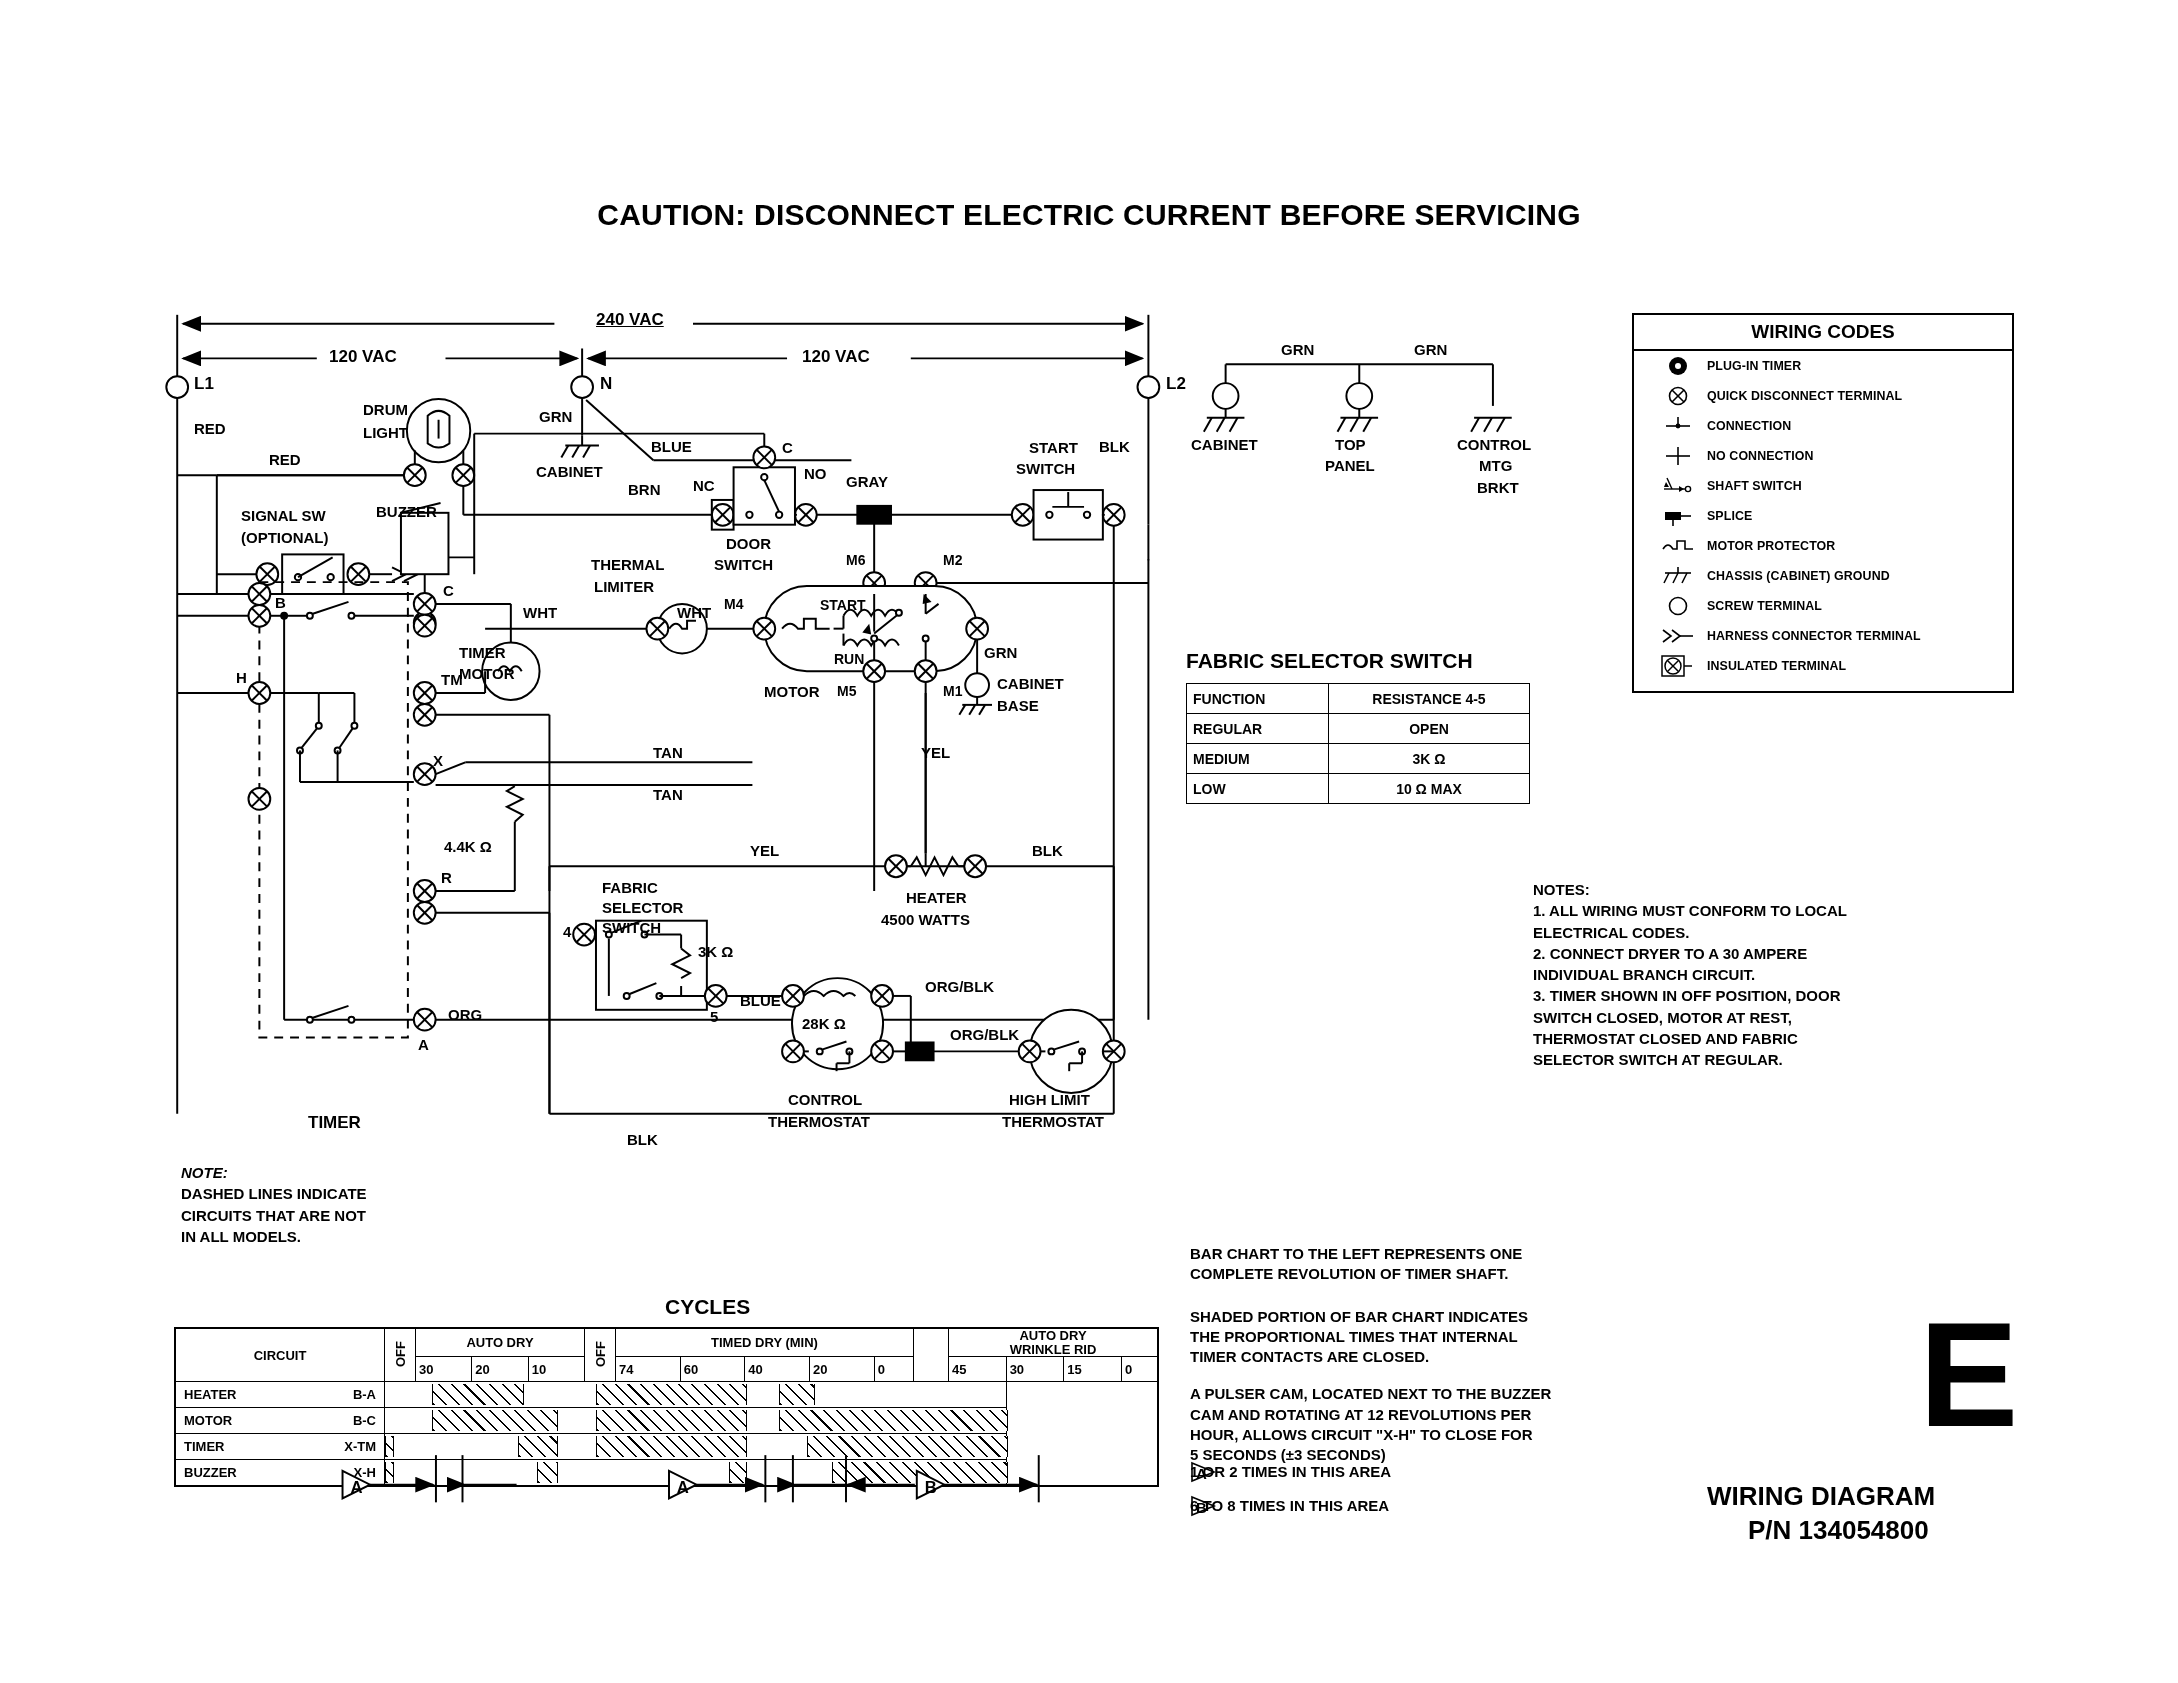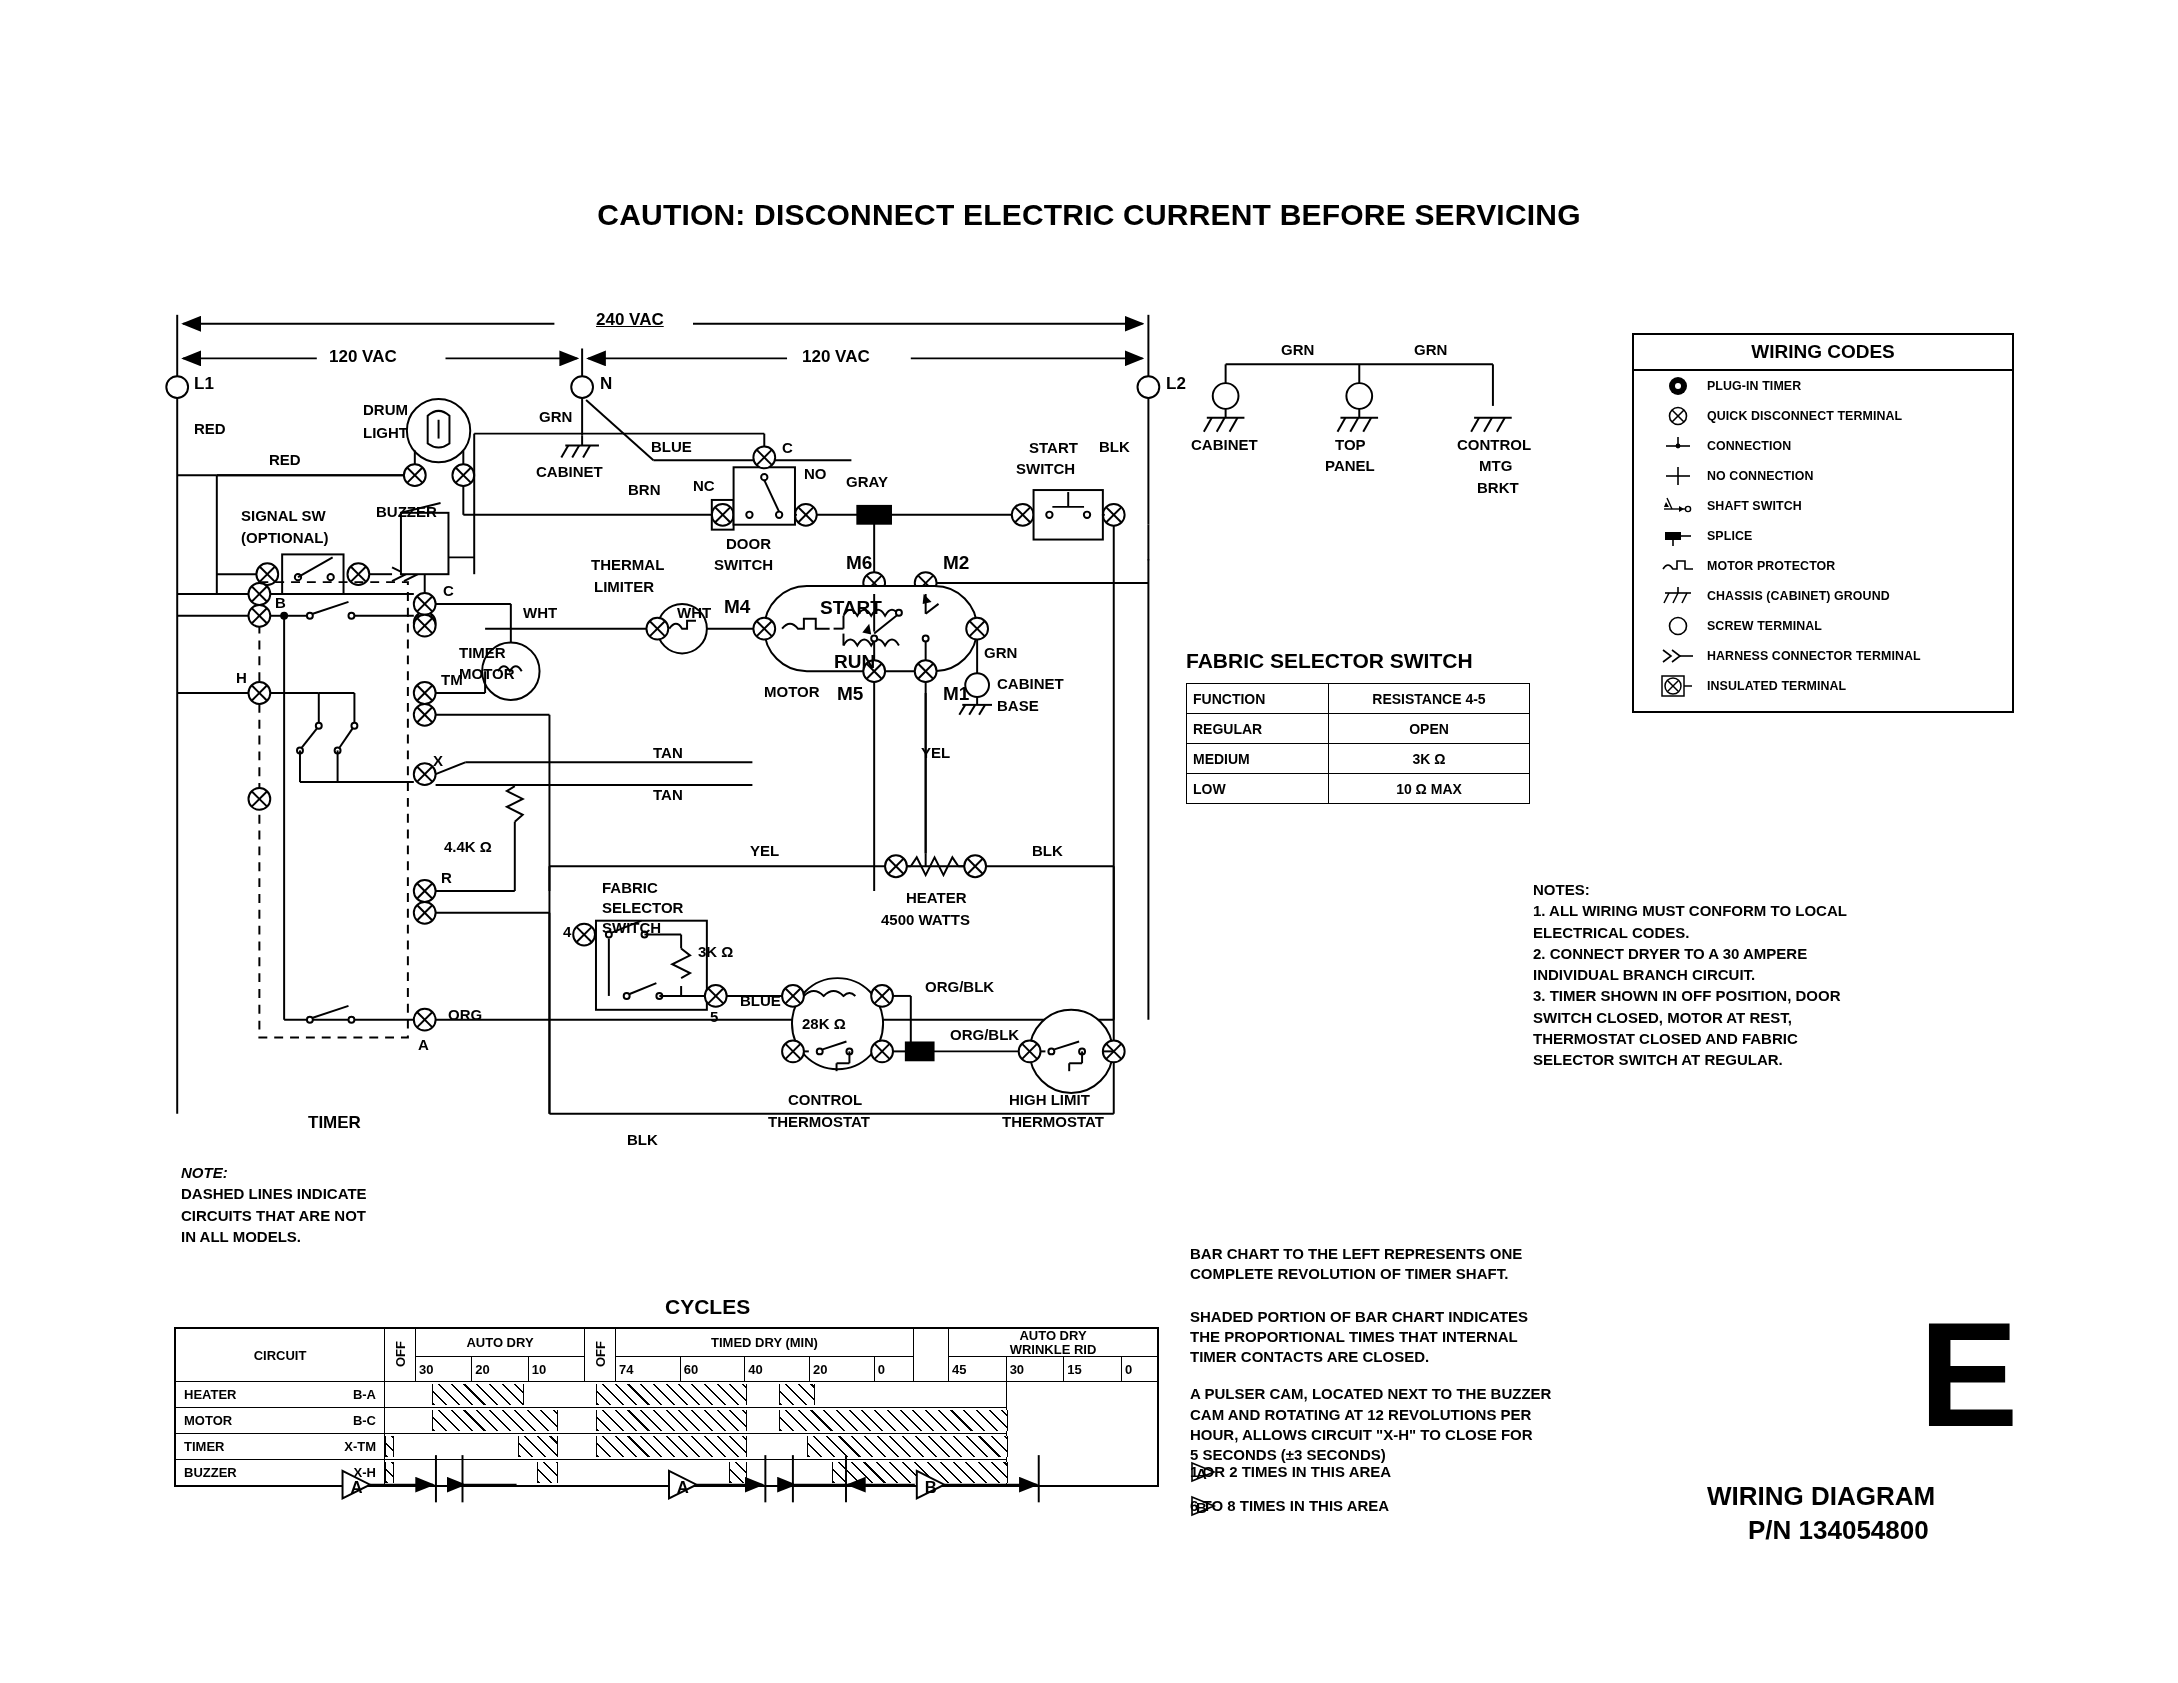--- a/index.html
+++ b/index.html
@@ -8,23 +8,23 @@
   .abs{position:absolute;}
   .t{position:absolute;font-weight:bold;white-space:nowrap;line-height:1.15;}
   svg{position:absolute;overflow:visible;}
   table{border-collapse:collapse;}
   
   #title{left:0;top:198px;width:2178px;text-align:center;font-size:30px;
          font-weight:bold;letter-spacing:0.2px;}
   
   .lg{font-size:17px;}
   .md{font-size:15px;}
-  .sm{font-size:19px;}
+  .sm{font-size:14px;}
   
-  #codes{left:1632px;top:333px;width:378px;height:376px;border:2px solid #000;}
+  #codes{left:1632px;top:313px;width:378px;height:376px;border:2px solid #000;}
   #codes .hdr{height:34px;border-bottom:2px solid #000;display:flex;
      align-items:center;justify-content:center;font-size:19px;font-weight:bold;}
   #codes .row{display:flex;align-items:center;height:30px;padding-left:14px;}
   #codes .symcell{width:59px;display:flex;align-items:center;justify-content:center;}
   #codes .lbl{font-size:12.4px;font-weight:bold;letter-spacing:0.1px;}
   
   #fabtbl{left:1186px;top:683px;}
   #fabtbl td{border:1.6px solid #000;font-size:14px;font-weight:bold;
      padding:4px 6px;height:21px;}
   #fabtbl td.c1{width:129px;}

